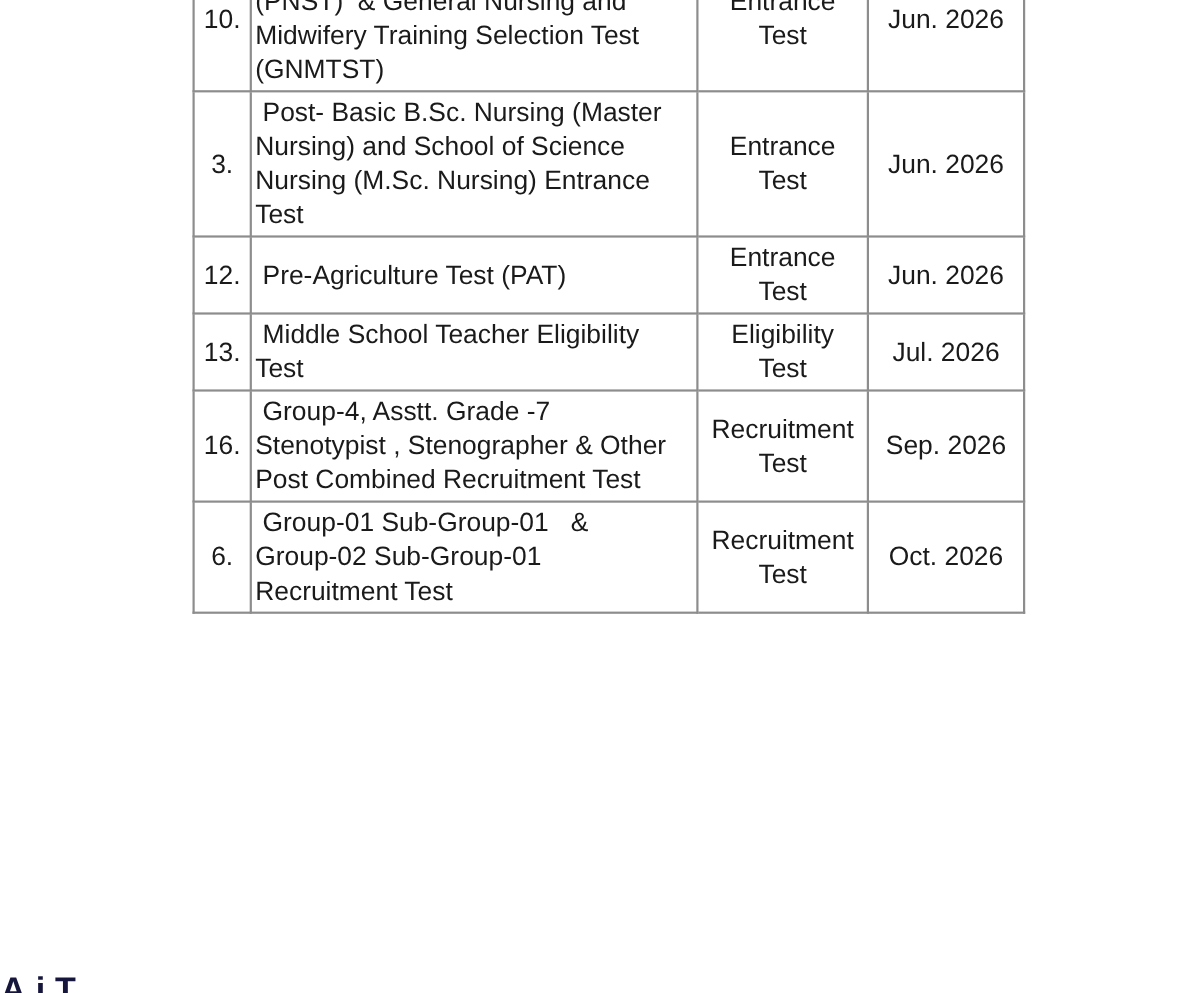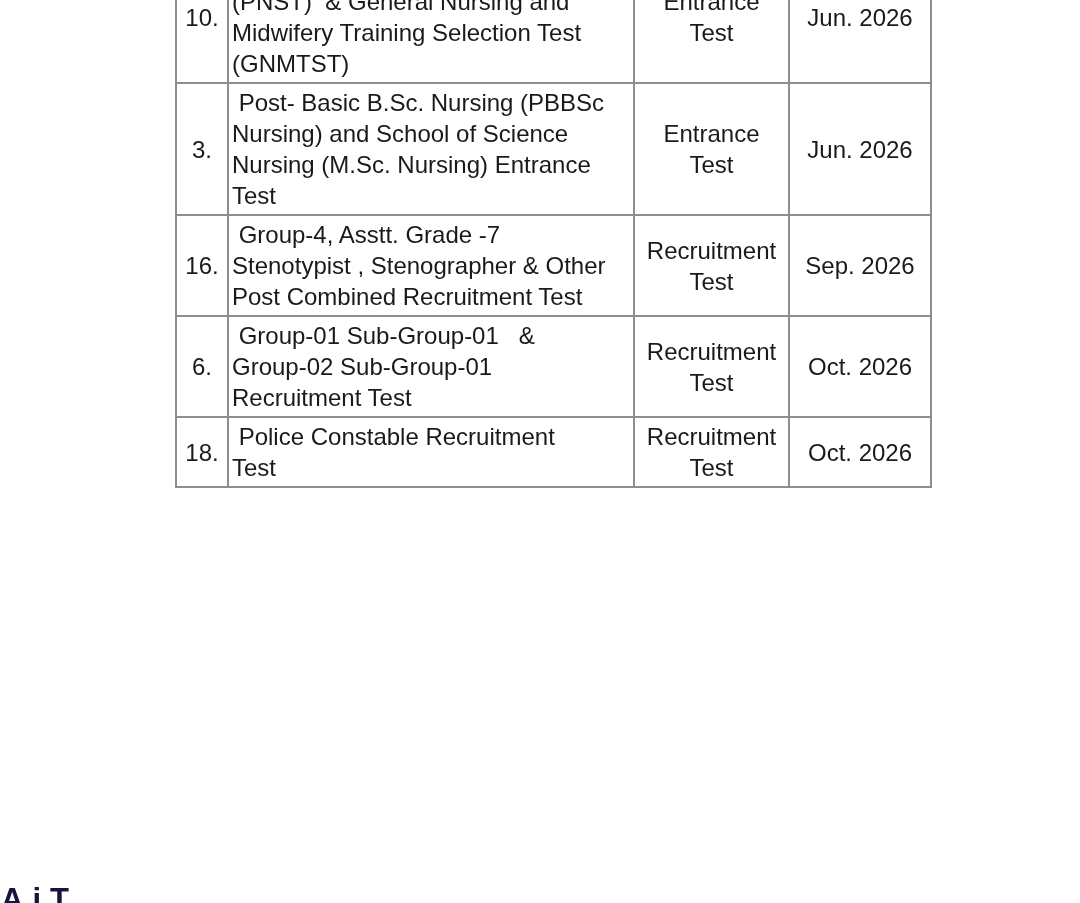--- a/index.html
+++ b/index.html
@@ -92,28 +92,47 @@
             <div class="nline">Midwifery Training Selection Test</div>
             <div class="nline">(GNMTST)</div>
           </td>
           <td class="c-type">Entrance
 Test</td>
           <td class="c-date">Jun. 2026</td>
         </tr>
         <tr>
           <td class="c-no">3.</td>
           <td class="c-name">
-            <div class="nline"> Post- Basic B.Sc. Nursing (PBBSc</div>
+            <div class="nline"> Post- Basic B.Sc. Nursing (Master</div>
             <div class="nline">Nursing) and School of Science</div>
             <div class="nline">Nursing (M.Sc. Nursing) Entrance</div>
             <div class="nline">Test</div>
           </td>
           <td class="c-type">Entrance
 Test</td>
           <td class="c-date">Jun. 2026</td>
+        </tr>
+        <tr>
+          <td class="c-no">12.</td>
+          <td class="c-name">
+            <div class="nline"> Pre-Agriculture Test (PAT)</div>
+          </td>
+          <td class="c-type">Entrance
+Test</td>
+          <td class="c-date">Jun. 2026</td>
+        </tr>
+        <tr>
+          <td class="c-no">13.</td>
+          <td class="c-name">
+            <div class="nline"> Middle School Teacher Eligibility</div>
+            <div class="nline">Test</div>
+          </td>
+          <td class="c-type">Eligibility
+Test</td>
+          <td class="c-date">Jul. 2026</td>
         </tr>
         <tr>
           <td class="c-no">16.</td>
           <td class="c-name">
             <div class="nline"> Group-4, Asstt. Grade -7</div>
             <div class="nline">Stenotypist , Stenographer &amp; Other</div>
             <div class="nline">Post Combined Recruitment Test</div>
           </td>
           <td class="c-type">Recruitment
 Test</td>
@@ -123,27 +142,17 @@
           <td class="c-no">6.</td>
           <td class="c-name">
             <div class="nline"> Group-01 Sub-Group-01   &amp;</div>
             <div class="nline">Group-02 Sub-Group-01</div>
             <div class="nline">Recruitment Test</div>
           </td>
           <td class="c-type">Recruitment
 Test</td>
           <td class="c-date">Oct. 2026</td>
         </tr>
-        <tr>
-          <td class="c-no">18.</td>
-          <td class="c-name">
-            <div class="nline"> Police Constable Recruitment</div>
-            <div class="nline">Test</div>
-          </td>
-          <td class="c-type">Recruitment
-Test</td>
-          <td class="c-date">Oct. 2026</td>
-        </tr>
       </tbody>
   </table>
 </div>
 
 <div class="clipped-fragment">AiT</div>
 
 </body></html>

